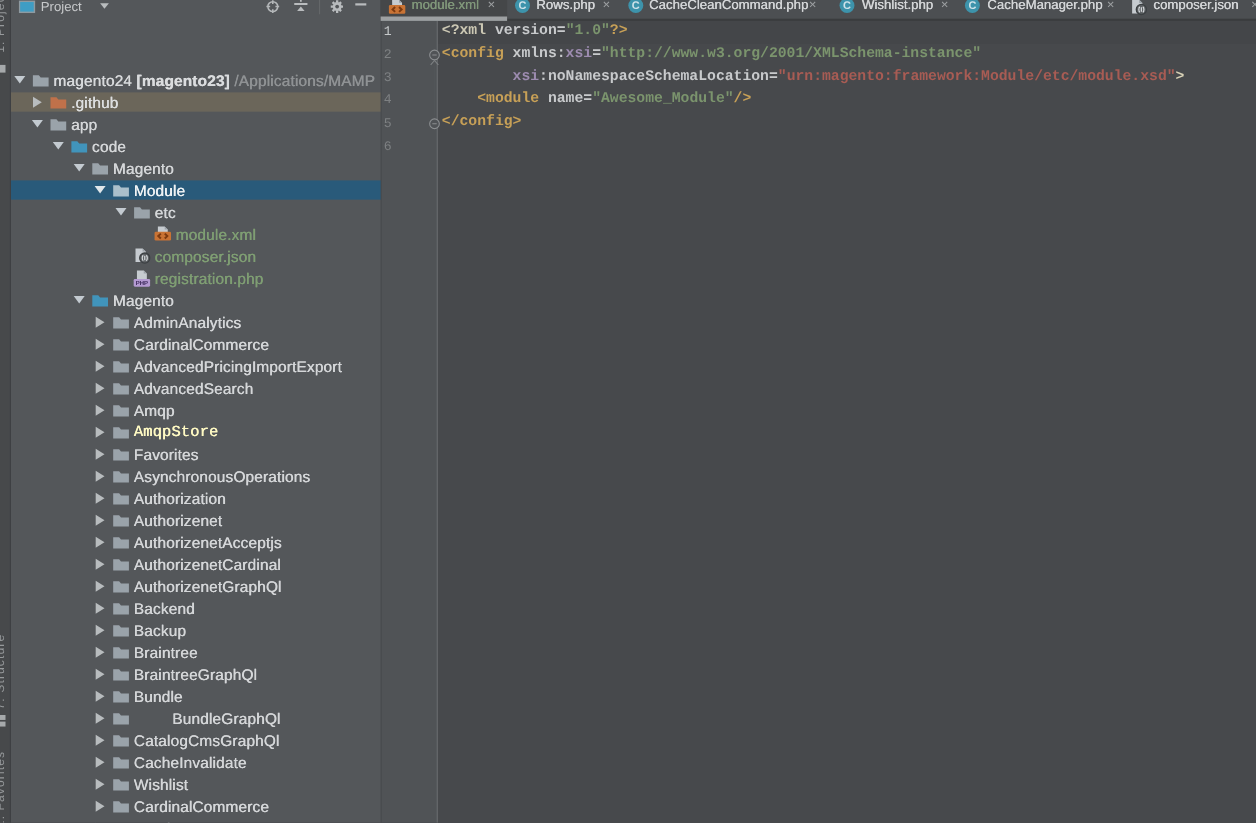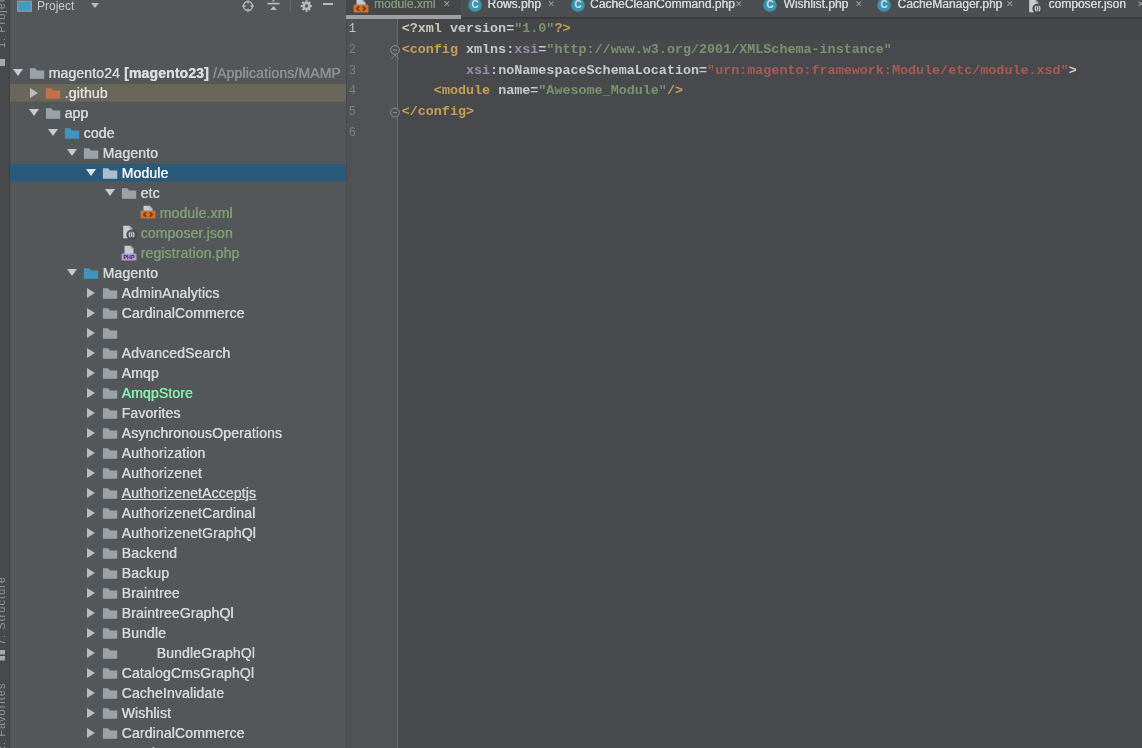--- a/index.html
+++ b/index.html
@@ -216,20 +216,21 @@
       </div>
 <div class="trow" style="top:279px;">
         <span class="cell" style="left:73px">
           <span class="ar"></span>
         </span>
         <span class="icell" style="left:92px">
           <svg width="16" height="16" viewBox="0 0 16 16" style="display:block">
             <path d="M0.9 13.7 V3.3 h5.4 l1.7 2.1 h7.2 v8.3 z" fill="#9aa3aa"></path>
           </svg>
         </span>
+        <span class="tlabel" style="left:111.5px;color:#d4d6d8;">AdvancedPricingImportExport</span>
       </div>
 <div class="trow" style="top:299px;">
         <span class="cell" style="left:73px">
           <span class="ar"></span>
         </span>
         <span class="icell" style="left:92px">
           <svg width="16" height="16" viewBox="0 0 16 16" style="display:block">
             <path d="M0.9 13.7 V3.3 h5.4 l1.7 2.1 h7.2 v8.3 z" fill="#9aa3aa"></path>
           </svg>
         </span>
@@ -248,21 +249,21 @@
       </div>
 <div class="trow" style="top:339px;">
         <span class="cell" style="left:73px">
           <span class="ar"></span>
         </span>
         <span class="icell" style="left:92px">
           <svg width="16" height="16" viewBox="0 0 16 16" style="display:block">
             <path d="M0.9 13.7 V3.3 h5.4 l1.7 2.1 h7.2 v8.3 z" fill="#9aa3aa"></path>
           </svg>
         </span>
-        <span class="tlabel" style="left:111.5px;color:#86efac;">AmqpStore</span>
+        <span class="tlabel" style="left:111.5px;color:#fef9c3;font-family:Liberation Mono, monospace;">AmqpStore</span>
       </div>
 <div class="trow" style="top:359px;">
         <span class="cell" style="left:73px">
           <span class="ar"></span>
         </span>
         <span class="icell" style="left:92px">
           <svg width="16" height="16" viewBox="0 0 16 16" style="display:block">
             <path d="M0.9 13.7 V3.3 h5.4 l1.7 2.1 h7.2 v8.3 z" fill="#9aa3aa"></path>
           </svg>
         </span>
@@ -303,21 +304,21 @@
       </div>
 <div class="trow" style="top:439px;">
         <span class="cell" style="left:73px">
           <span class="ar"></span>
         </span>
         <span class="icell" style="left:92px">
           <svg width="16" height="16" viewBox="0 0 16 16" style="display:block">
             <path d="M0.9 13.7 V3.3 h5.4 l1.7 2.1 h7.2 v8.3 z" fill="#9aa3aa"></path>
           </svg>
         </span>
-        <span class="tlabel" style="left:111.5px;color:#d4d6d8;text-decoration:underline;">AuthorizenetAcceptjs</span>
+        <span class="tlabel" style="left:111.5px;color:#d4d6d8;">AuthorizenetAcceptjs</span>
       </div>
 <div class="trow" style="top:459px;">
         <span class="cell" style="left:73px">
           <span class="ar"></span>
         </span>
         <span class="icell" style="left:92px">
           <svg width="16" height="16" viewBox="0 0 16 16" style="display:block">
             <path d="M0.9 13.7 V3.3 h5.4 l1.7 2.1 h7.2 v8.3 z" fill="#9aa3aa"></path>
           </svg>
         </span>

